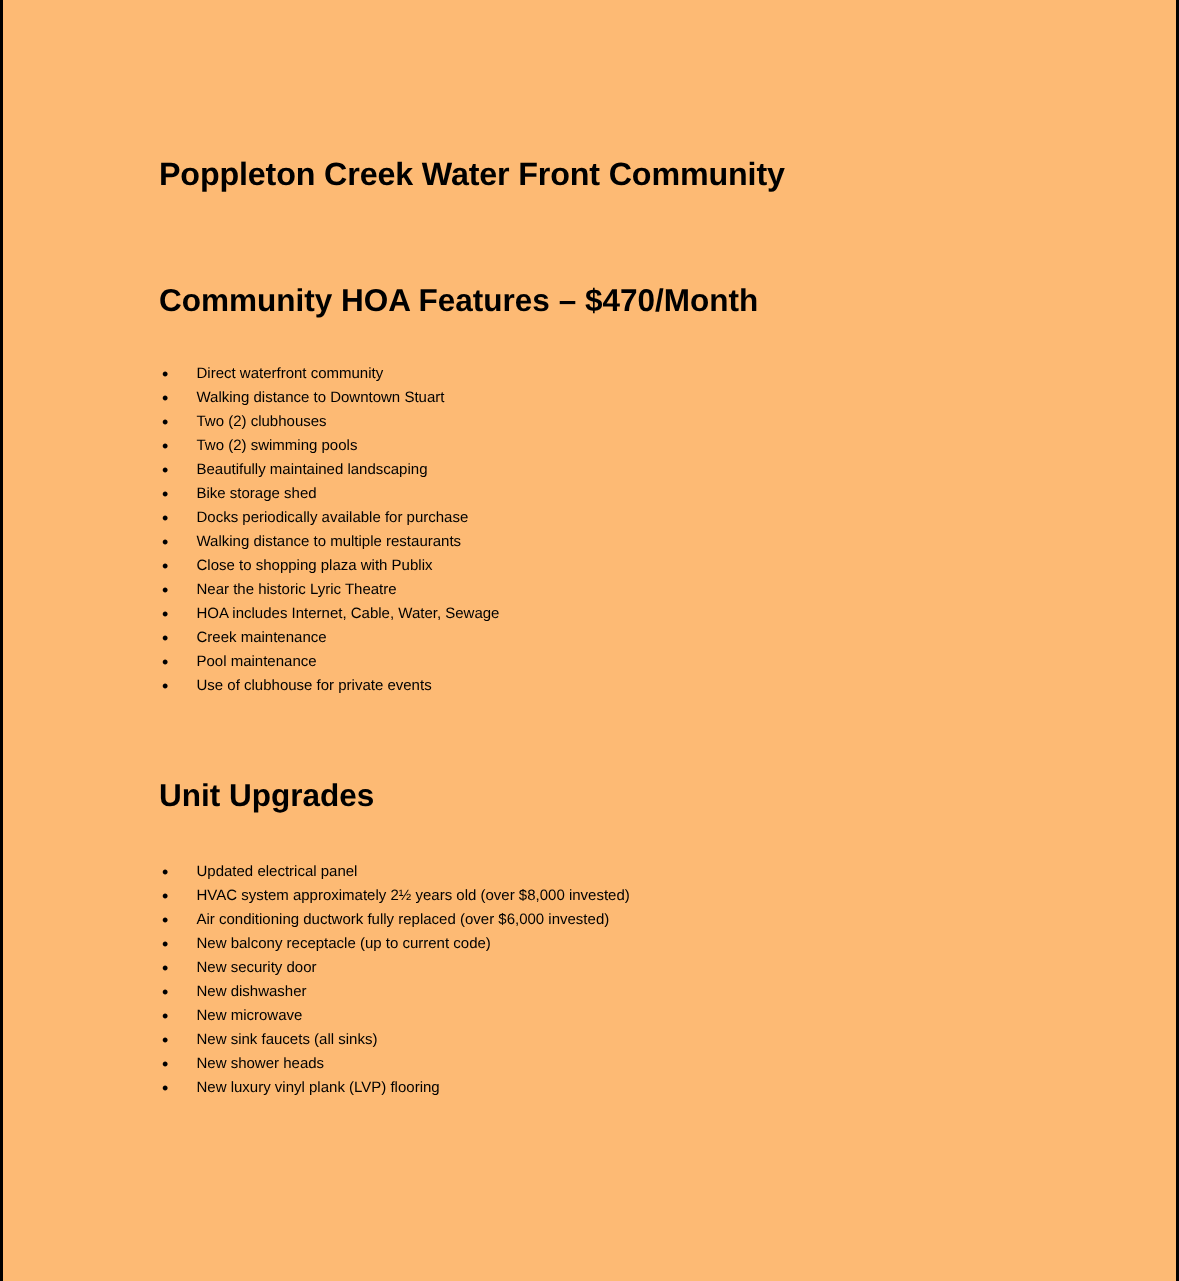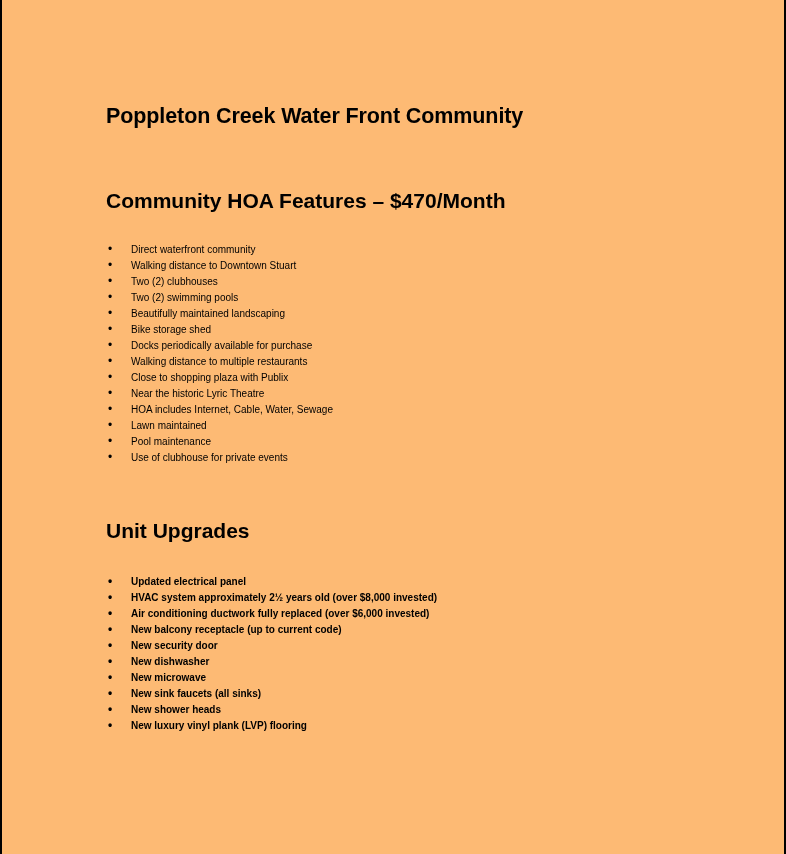--- a/index.html
+++ b/index.html
@@ -66,21 +66,20 @@
   ul.bullets {
     list-style: none;
     margin: 0;
     padding: 0;
   }
   ul.bullets.first-list {
     padding-top: 29px;
   }
   ul.bullets.second-list {
     padding-top: 31px;
-    font-weight: bold;
   }
   ul.bullets li {
     position: relative;
     font-size: 10px;
     line-height: 16px;
     padding-left: 25px;
     margin: 0 0 0 0;
     white-space: nowrap;
   }
   ul.bullets li::before {
@@ -111,21 +110,21 @@
       <li>Walking distance to Downtown Stuart</li>
       <li>Two (2) clubhouses</li>
       <li>Two (2) swimming pools</li>
       <li>Beautifully maintained landscaping</li>
       <li>Bike storage shed</li>
       <li>Docks periodically available for purchase</li>
       <li>Walking distance to multiple restaurants</li>
       <li>Close to shopping plaza with Publix</li>
       <li>Near the historic Lyric Theatre</li>
       <li>HOA includes Internet, Cable, Water, Sewage</li>
-      <li>Lawn maintained</li>
+      <li>Creek maintenance</li>
       <li>Pool maintenance</li>
       <li>Use of clubhouse for private events</li>
     </ul>
 
     <h2 class="section-heading section-2-heading">Unit Upgrades</h2>
 
     <ul class="bullets second-list">
       <li>Updated electrical panel</li>
       <li>HVAC system approximately 2½ years old (over $8,000 invested)</li>
       <li>Air conditioning ductwork fully replaced (over $6,000 invested)</li>

